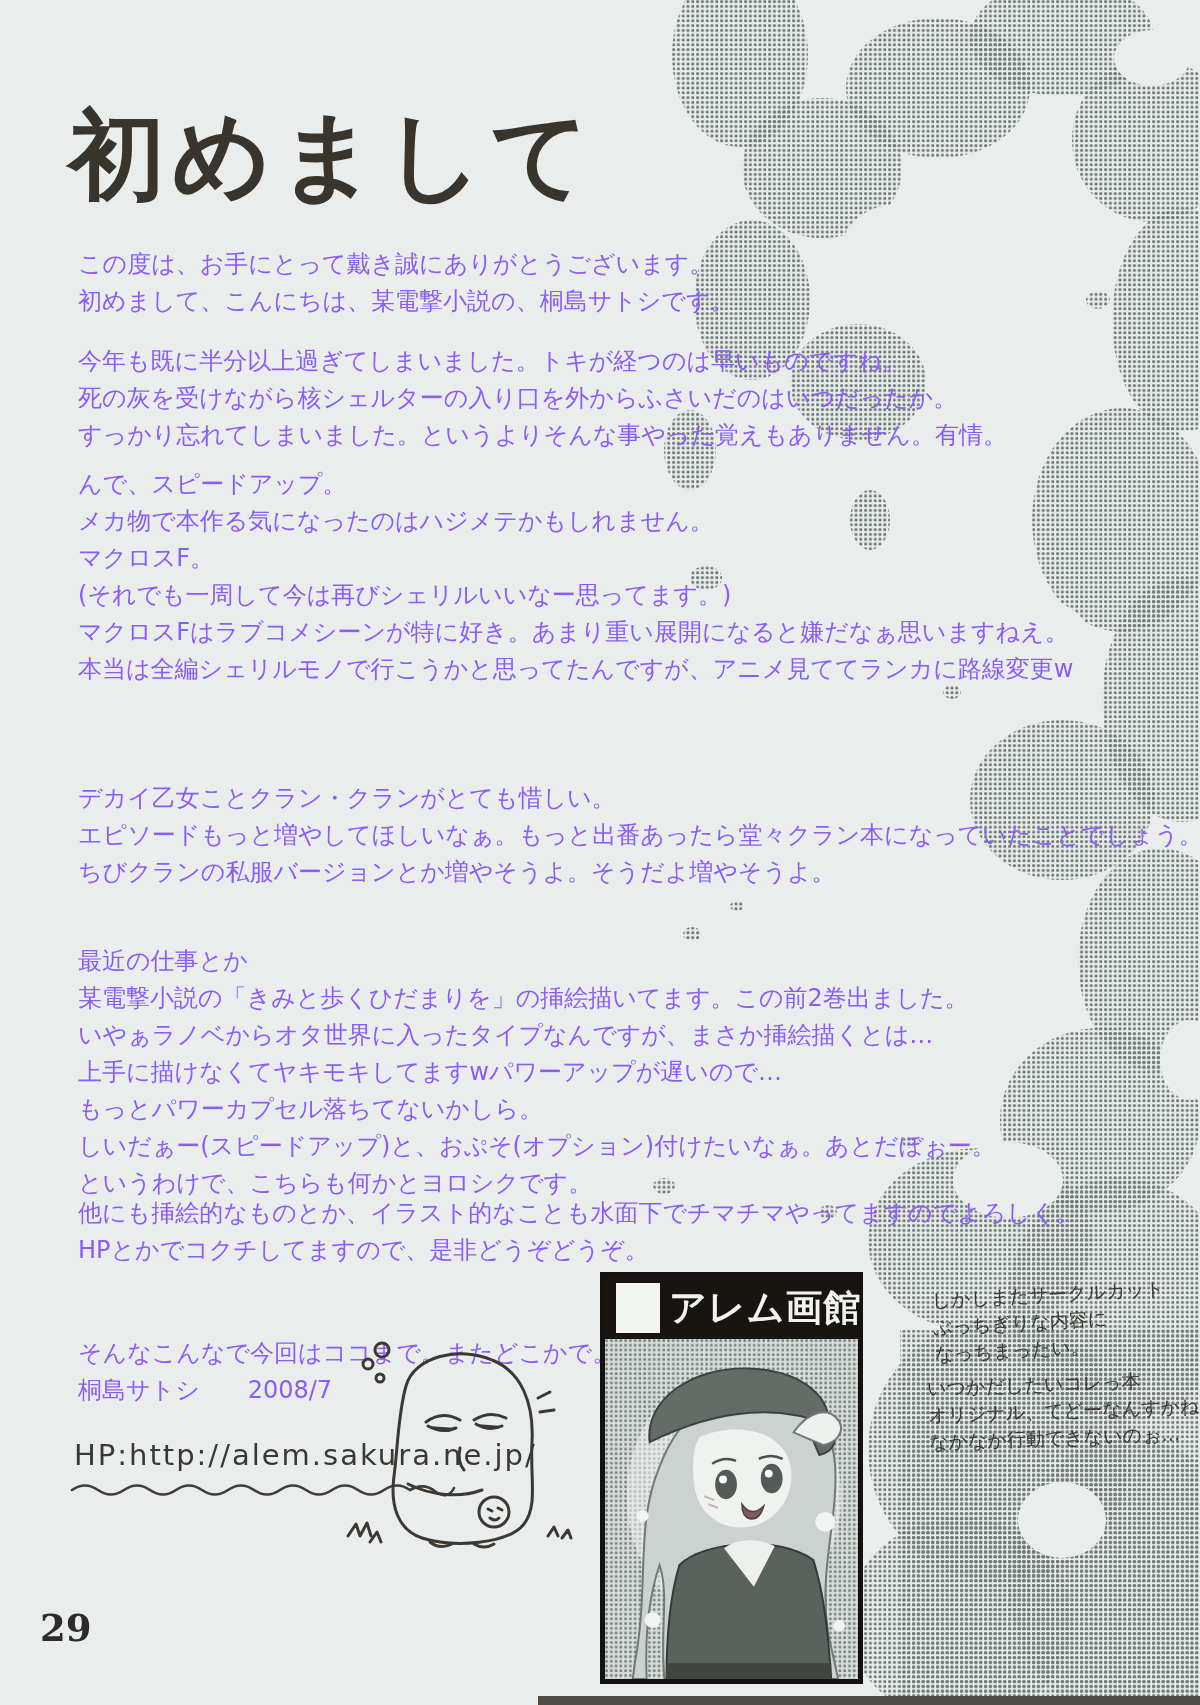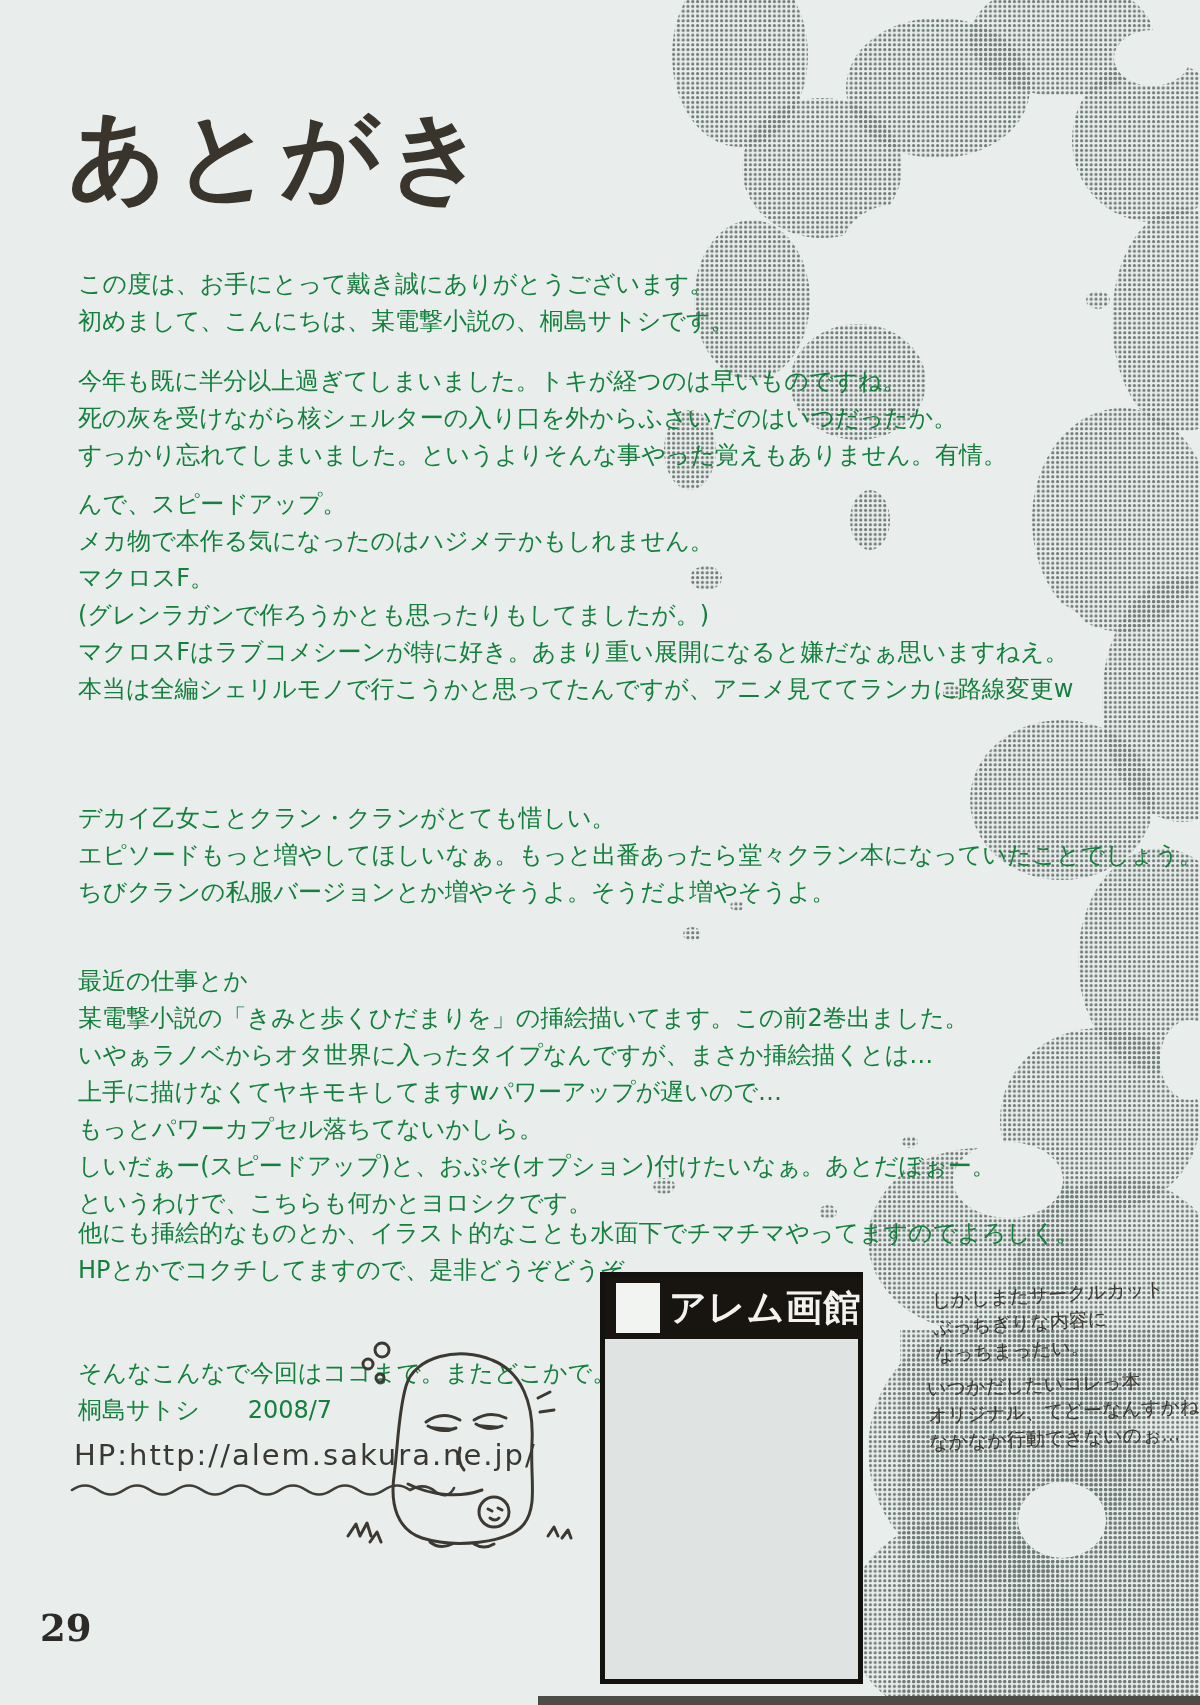--- a/index.html
+++ b/index.html
@@ -7,37 +7,37 @@
     width:1200px;height:1705px;position:relative;overflow:hidden;
     background:#e9eeec;
     font-family:"DejaVu Sans",sans-serif;
     color:#33322d;
   }
   .bg-layer{position:absolute;left:0;top:0;width:1200px;height:1705px;z-index:0;}
   .page-title{
     position:absolute;left:68px;top:92px;z-index:2;
     font-size:97px;font-weight:900;letter-spacing:7px;color:#3a352c;margin:0;
   }
-  .para{position:absolute;left:78px;z-index:2;font-size:24px;line-height:37px;color:#15803d;margin-top:20px;}
+  .para{position:absolute;left:78px;z-index:2;font-size:24px;line-height:37px;color:#8b5cf6;}
   .para .line{white-space:pre;}
   .p1{top:246px}.p2{top:343px}.p3{top:466px}.p4{top:780px}
   .p5{top:943px}.p6{top:1195px}.p7{top:1335px}
   .url-line{
     position:absolute;left:74px;top:1438px;z-index:2;
     font-size:29px;letter-spacing:2px;color:#3a3832;white-space:pre;
   }
   .url-squiggle{position:absolute;left:70px;top:1482px;z-index:2;}
   .page-number{
     position:absolute;left:40px;top:1606px;z-index:2;
     font-family:"DejaVu Serif",serif;font-weight:bold;font-size:37px;color:#2d2b27;
   }
   .logo-box{
     position:absolute;left:600px;top:1272px;width:263px;height:412px;z-index:3;
     border:5px solid #14120f;background:#dfe4e2;box-sizing:border-box;
-    display:flex;flex-direction:row;
+    display:flex;flex-direction:column;
   }
   .logo-bar{
     height:62px;flex:0 0 62px;background:#181511;
     display:flex;align-items:center;
   }
   .logo-square{
     width:44px;height:50px;margin-left:11px;background:#f2f4f2;flex:0 0 44px;
   }
   .logo-text{
     color:#f2f3f1;font-weight:900;font-size:37px;letter-spacing:1px;
@@ -98,38 +98,38 @@
     <ellipse cx="900" cy="248" rx="58" ry="44"></ellipse>
     <ellipse cx="1032" cy="180" rx="46" ry="36"></ellipse>
     <ellipse cx="1152" cy="58" rx="38" ry="28"></ellipse>
     <ellipse cx="1040" cy="640" rx="50" ry="40"></ellipse>
     <ellipse cx="1008" cy="1180" rx="55" ry="38"></ellipse>
     <ellipse cx="1062" cy="1520" rx="44" ry="38"></ellipse>
     <ellipse cx="1190" cy="1060" rx="30" ry="40"></ellipse>
   </g>
 </svg>
 
-<h1 class="page-title">あとがき</h1>
+<h1 class="page-title">初めまして</h1>
 
 <div class="para p1">
   <div class="line">この度は、お手にとって戴き誠にありがとうございます。</div>
   <div class="line">初めまして、こんにちは、某電撃小説の、桐島サトシです。</div>
 </div>
 
 <div class="para p2">
   <div class="line">今年も既に半分以上過ぎてしまいました。トキが経つのは早いものですね。</div>
   <div class="line">死の灰を受けながら核シェルターの入り口を外からふさいだのはいつだったか。</div>
   <div class="line">すっかり忘れてしまいました。というよりそんな事やった覚えもありません。有情。</div>
 </div>
 
 <div class="para p3">
   <div class="line">んで、スピードアップ。</div>
   <div class="line">メカ物で本作る気になったのはハジメテかもしれません。</div>
   <div class="line">マクロスF。</div>
-  <div class="line">(グレンラガンで作ろうかとも思ったりもしてましたが。)</div>
+  <div class="line">(それでも一周して今は再びシェリルいいなー思ってます。)</div>
   <div class="line">マクロスFはラブコメシーンが特に好き。あまり重い展開になると嫌だなぁ思いますねえ。</div>
   <div class="line">本当は全編シェリルモノで行こうかと思ってたんですが、アニメ見ててランカに路線変更w</div>
 </div>
 
 <div class="para p4">
   <div class="line">デカイ乙女ことクラン・クランがとても惜しい。</div>
   <div class="line">エピソードもっと増やしてほしいなぁ。もっと出番あったら堂々クラン本になっていたことでしょう。</div>
   <div class="line">ちびクランの私服バージョンとか増やそうよ。そうだよ増やそうよ。</div>
 </div>
 

